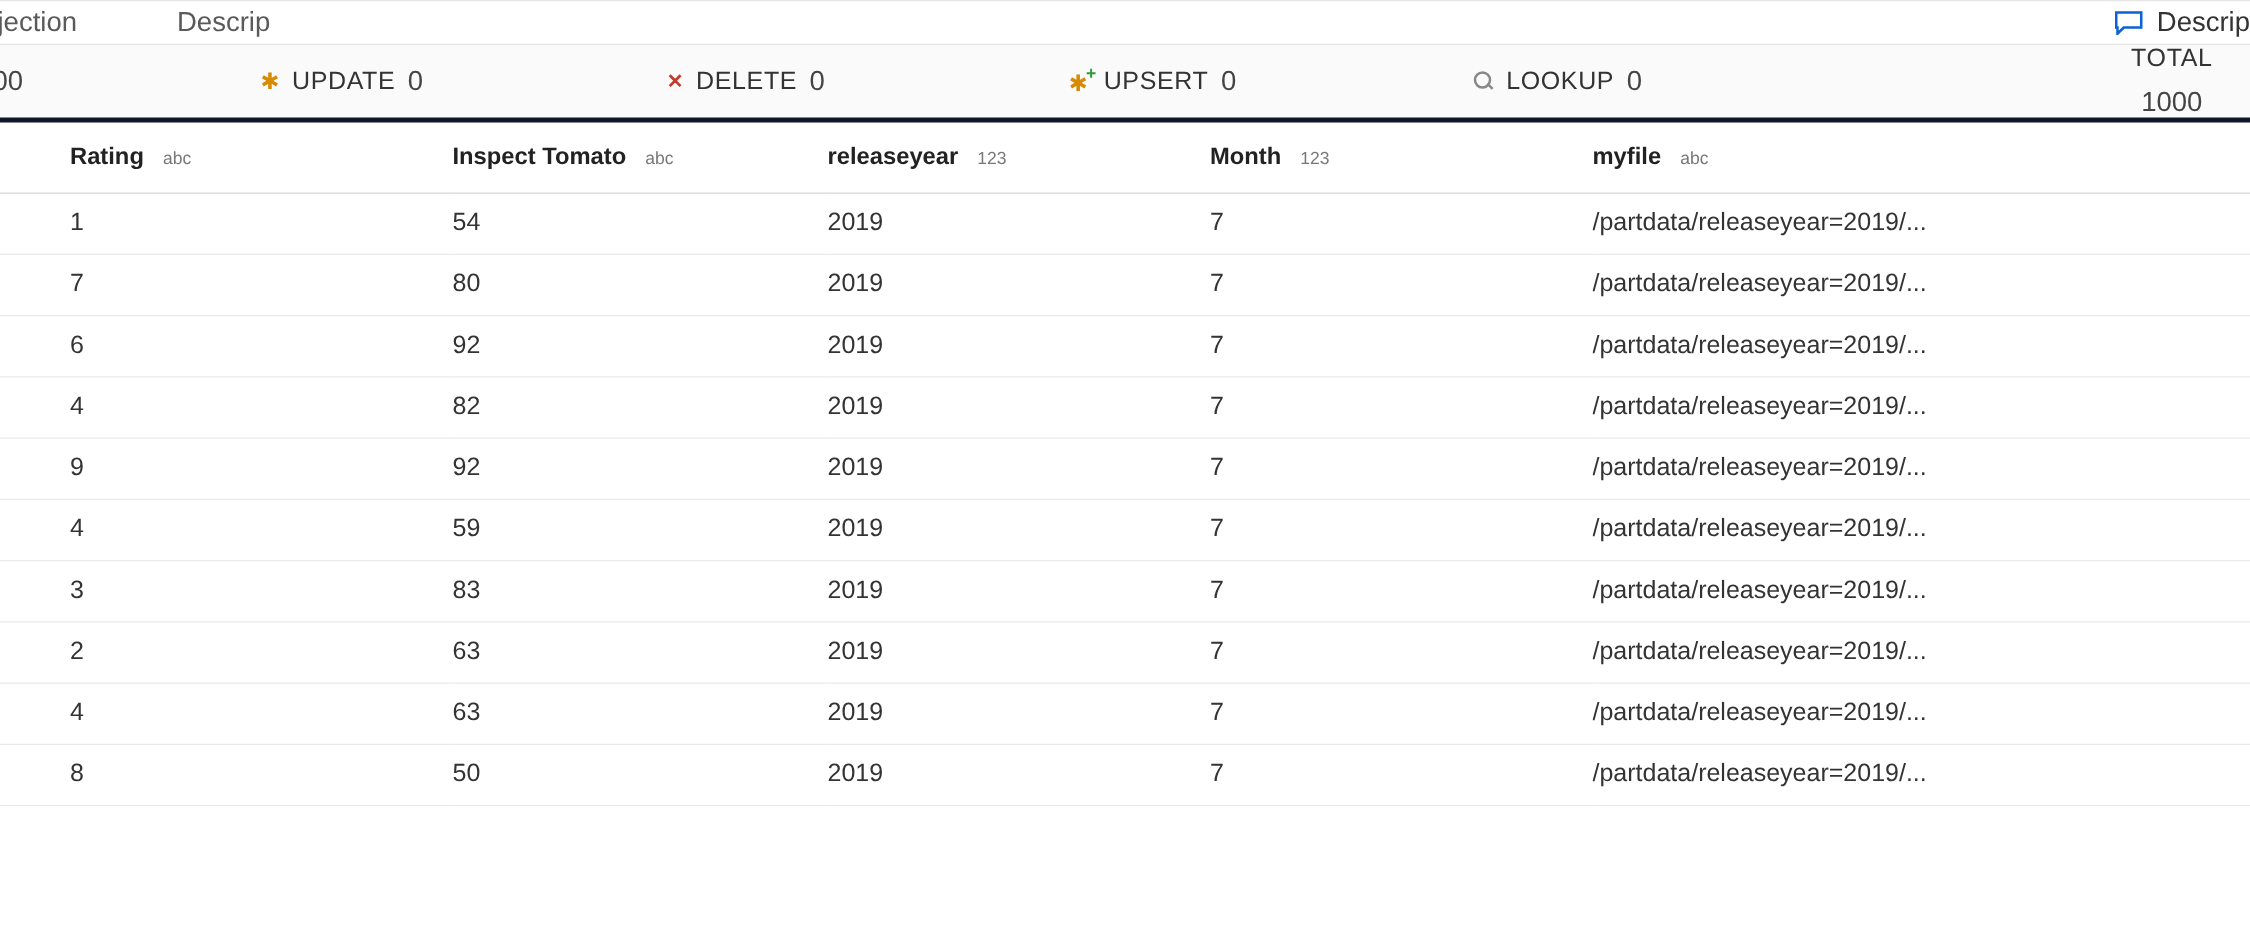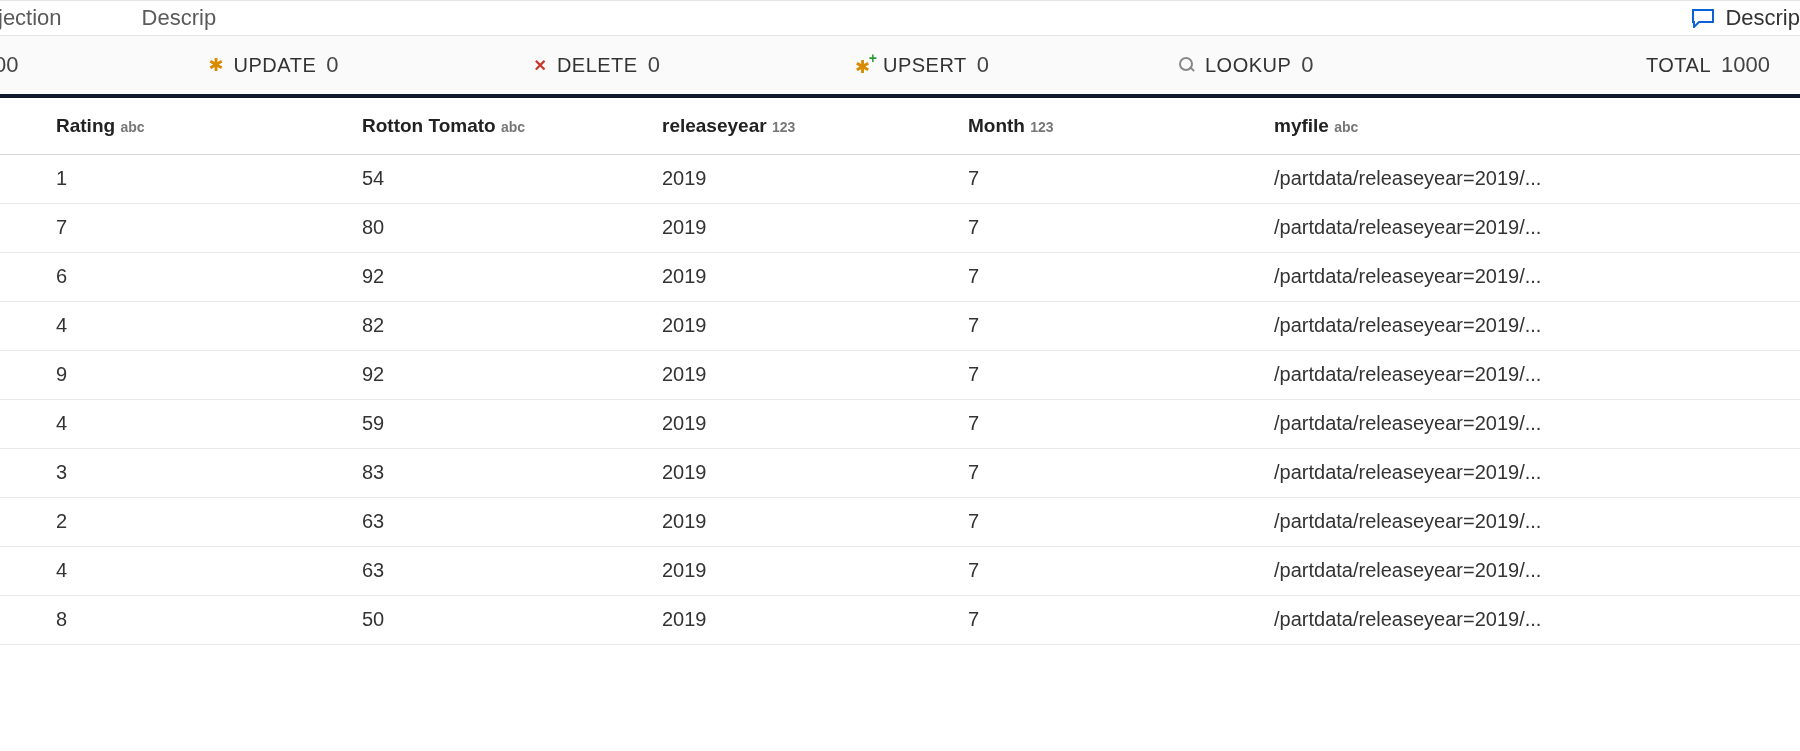--- a/index.html
+++ b/index.html
@@ -109,21 +109,22 @@
   table.data th {
     height: 56px;
     font-size: 19px;
     color: #222;
     border-bottom: 1px solid #d6d6d6;
     font-weight: 600;
   }
   table.data th .type {
     font-size: 14px;
     color: #777;
-    font-weight: 700;
+    margin-left: 10px;
+    font-weight: 400;
   }
   table.data td {
     font-size: 20px;
     color: #333;
     border-bottom: 1px solid #e9e9e9;
   }
   .col-spacer { width: 56px; }
 </style>
 </head>
 <body>
@@ -164,21 +165,21 @@
     <span class="lbl">UPSERT</span>
     <span class="val">0</span>
   </div>
 
   <div class="stat" style="margin-left:190px;">
     <span class="magnifier"></span>
     <span class="lbl">LOOKUP</span>
     <span class="val">0</span>
   </div>
 
-  <div class="stat" style="margin-left:auto;margin-right:30px;">
+  <div class="stat" style="margin-left:auto;margin-right:30px;flex-direction:column;">
     <span class="lbl">TOTAL</span>
     <span class="val">1000</span>
   </div>
 </div>
 
 <table class="data">
   <colgroup>
     <col class="col-spacer">
     <col style="width:306px">
     <col style="width:300px">
@@ -187,21 +188,21 @@
     <col>
   </colgroup>
   <thead>
     <tr>
       <th></th>
       <th>
         <span>Rating</span>
         <span class="type">abc</span>
       </th>
       <th>
-        <span>Rotton Tomato</span>
+        <span>Inspect Tomato</span>
         <span class="type">abc</span>
       </th>
       <th>
         <span>releaseyear</span>
         <span class="type">123</span>
       </th>
       <th>
         <span>Month</span>
         <span class="type">123</span>
       </th>

